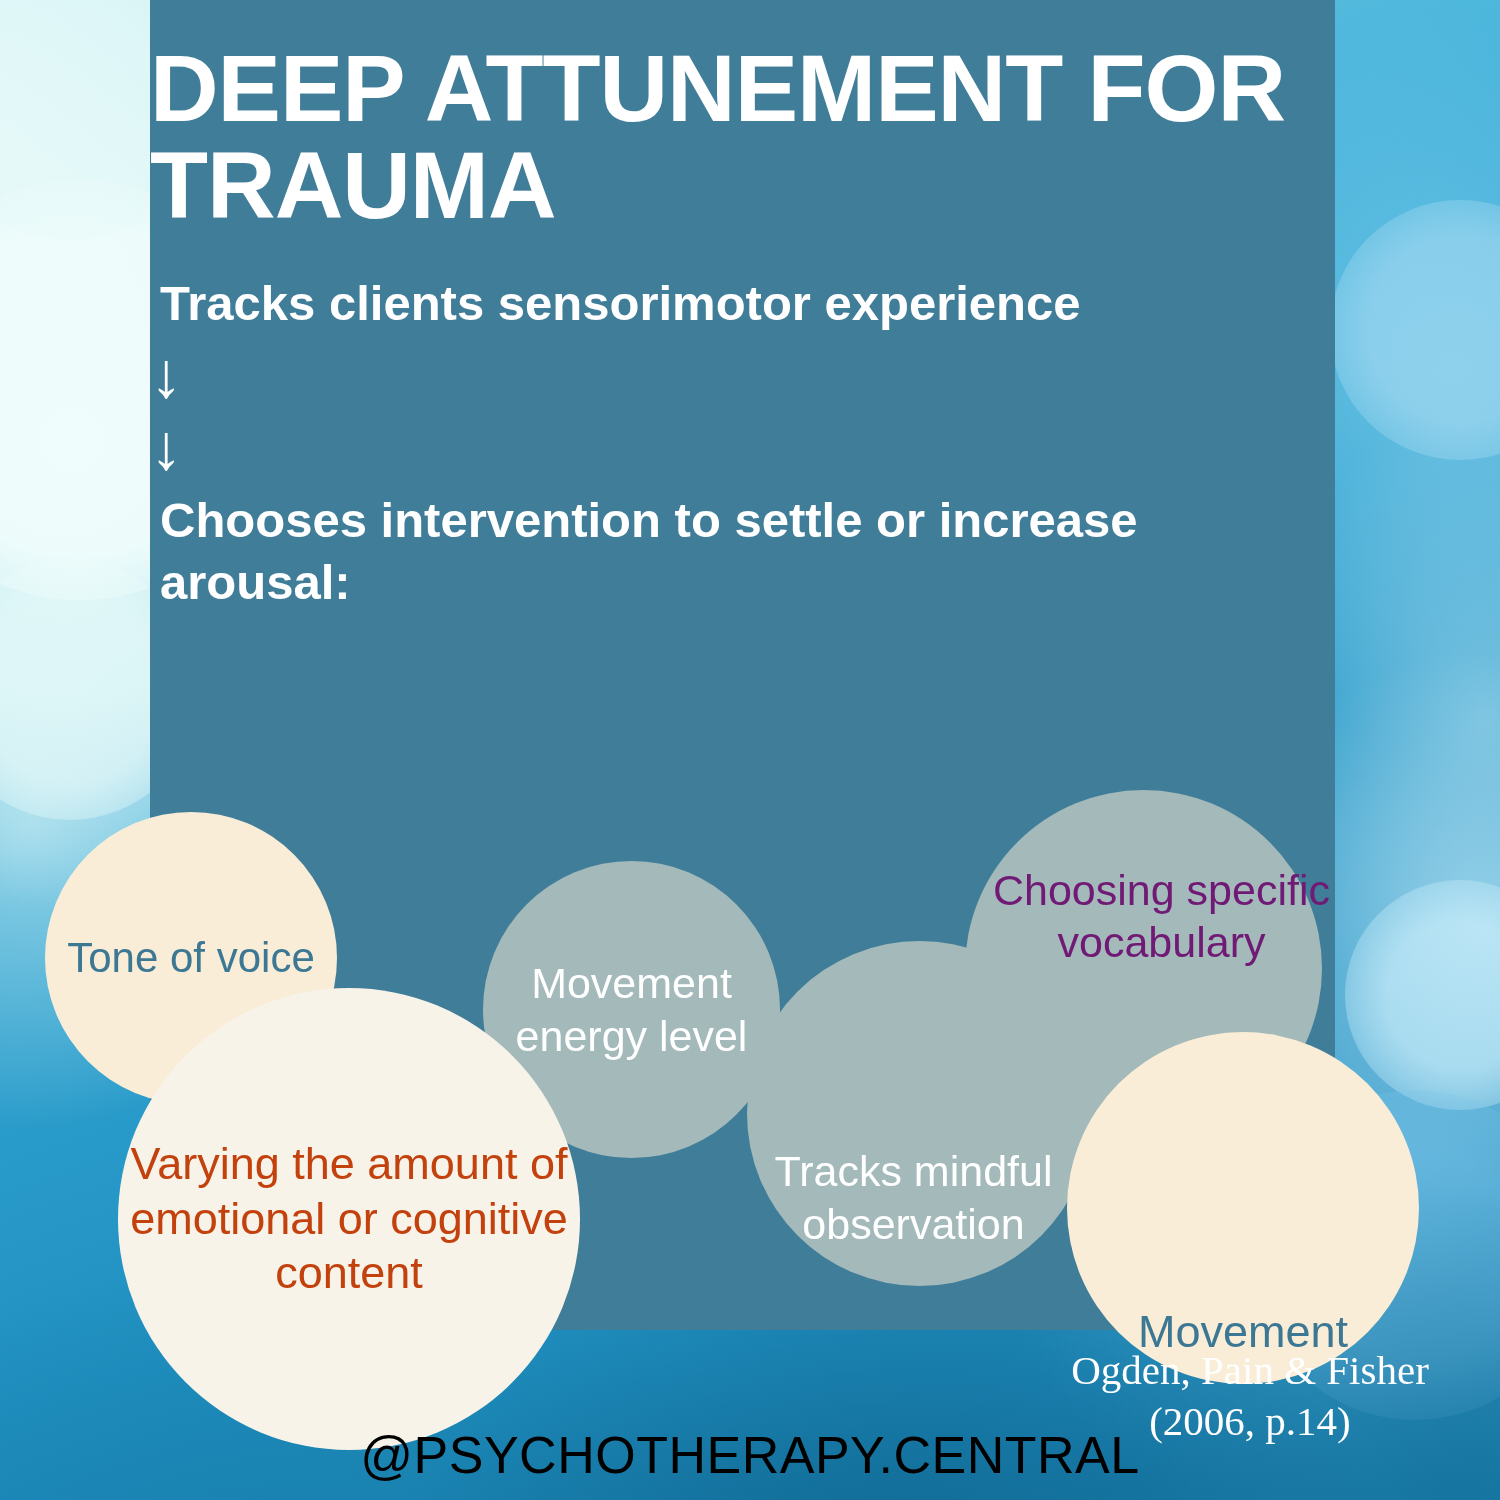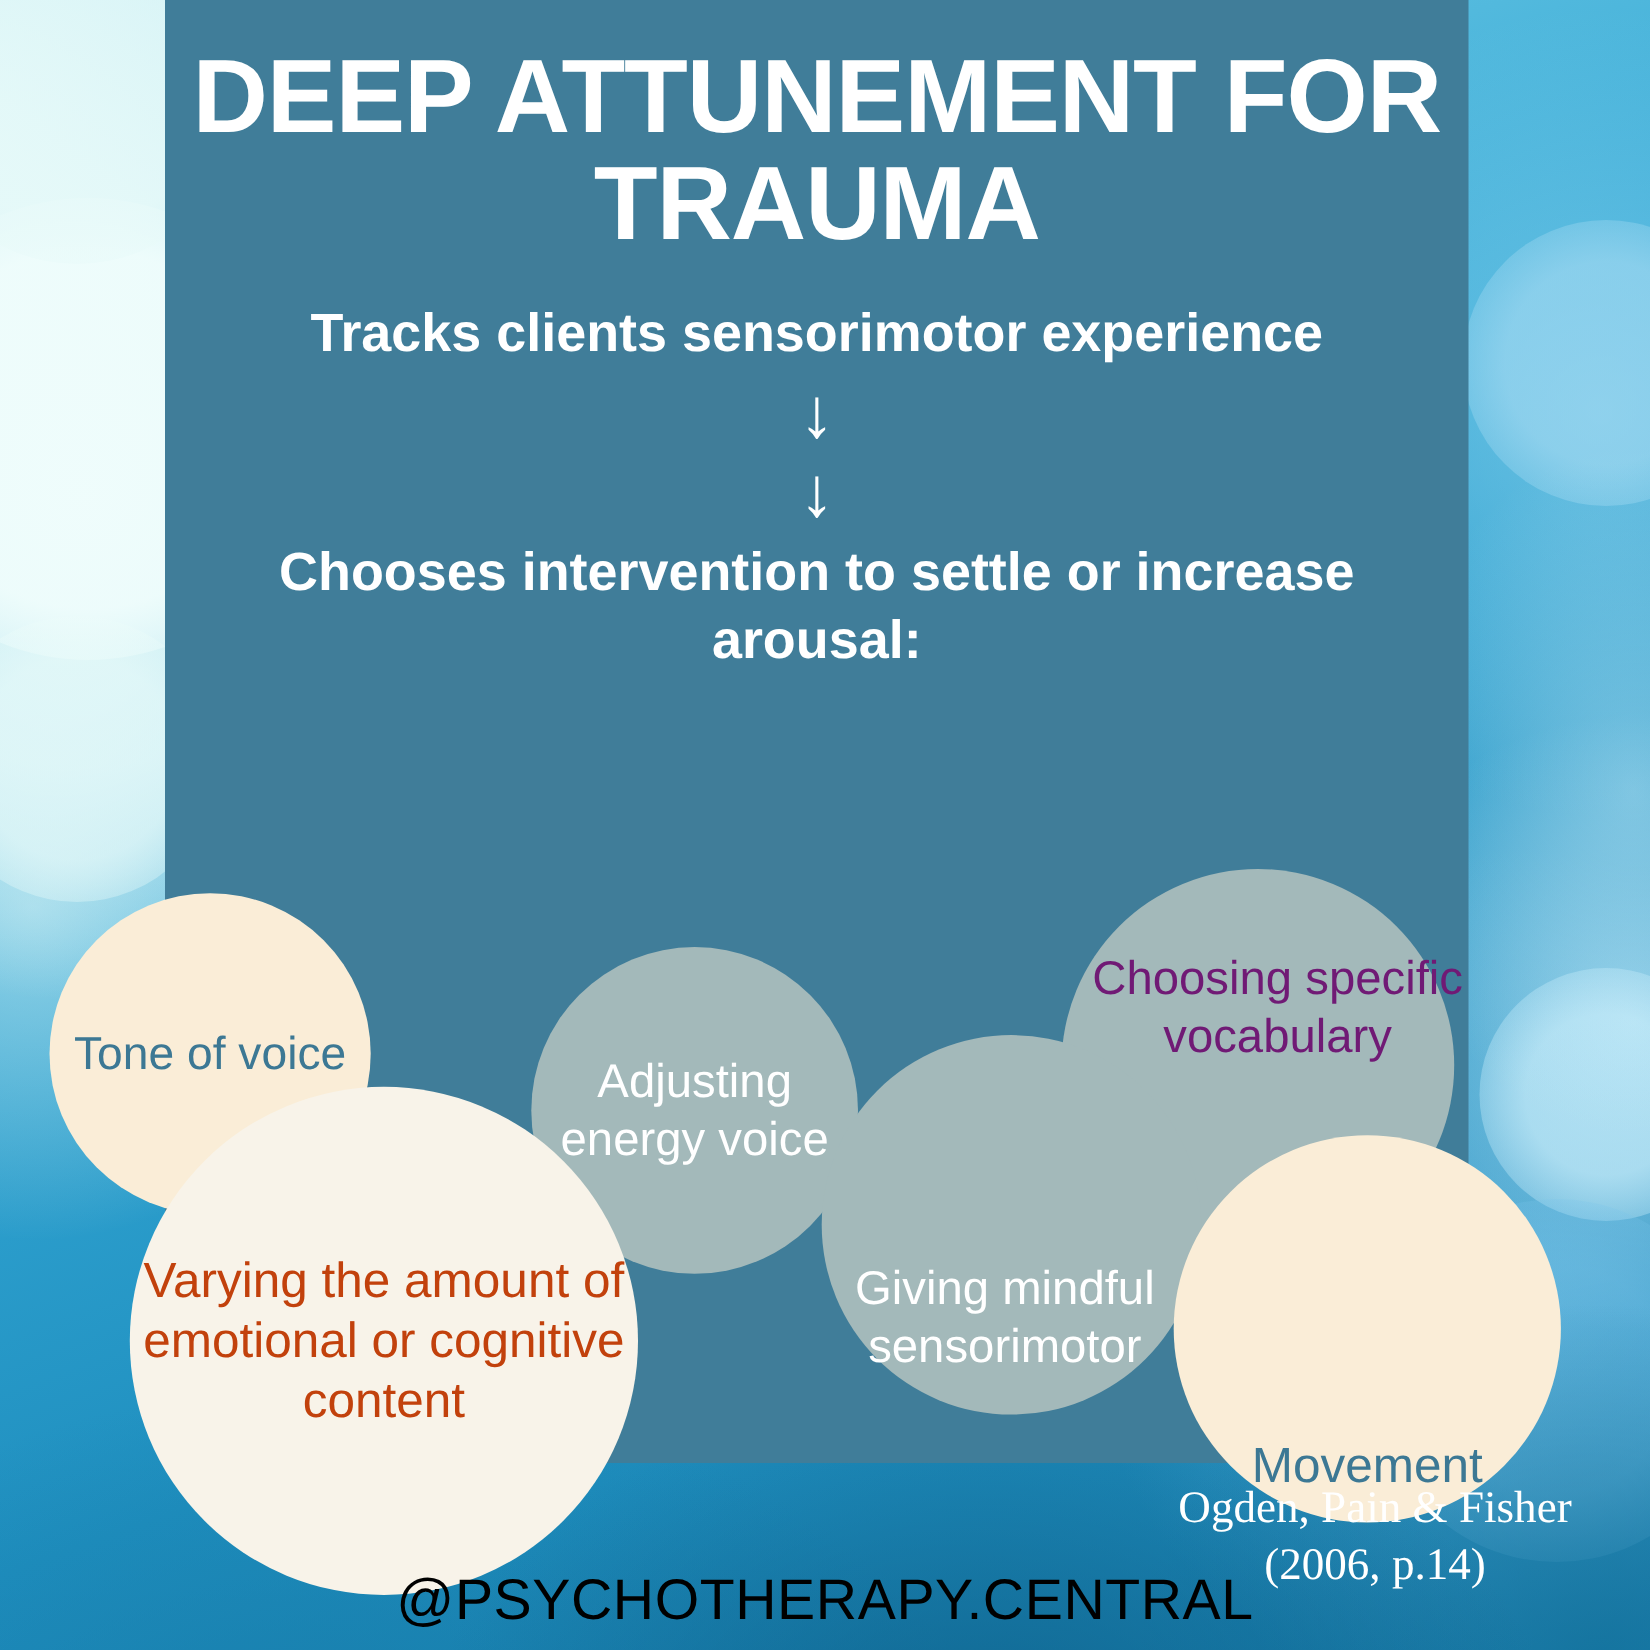--- a/index.html
+++ b/index.html
@@ -46,21 +46,20 @@
   #panel {
     position:absolute;
     left:150px; top:0; width:1185px; height:1330px;
     background:#407d99;
   }
 
   
   #content {
     position:absolute;
     left:150px; top:0; width:1250px;
-    text-align:center;
     color:#ffffff;
   }
   #title {
     font-size:95px;
     font-weight:bold;
     line-height:1.02;
     letter-spacing:-1px;
     padding-top:40px;
     width:1185px;
   }
@@ -162,27 +161,27 @@
   <div id="step1" class="step">Tracks  clients sensorimotor experience</div>
   <div class="arrow">↓</div>
   <div class="arrow">↓</div>
   <div id="step3" class="step">Chooses intervention to settle or increase arousal:</div>
 </div>
 
 <div class="bubble" id="b-tone">
   <span>Tone of voice</span>
 </div>
 <div class="bubble" id="b-adjusting">
-  <span>Adjusting energy voice</span>
+  <span>Movement energy level</span>
 </div>
 <div class="bubble" id="b-choosing">
   <span>Choosing specific vocabulary</span>
 </div>
 <div class="bubble" id="b-giving">
-  <span>Giving mindful sensorimotor</span>
+  <span>Tracks mindful observation</span>
 </div>
 <div class="bubble" id="b-varying">
   <span>Varying the amount of emotional or cognitive content</span>
 </div>
 <div class="bubble" id="b-movement">
   <span>Movement</span>
 </div>
 
 <div id="citation">Ogden, Pain &amp; Fisher (2006, p.14)</div>
 <div id="handle">@PSYCHOTHERAPY.CENTRAL</div>

